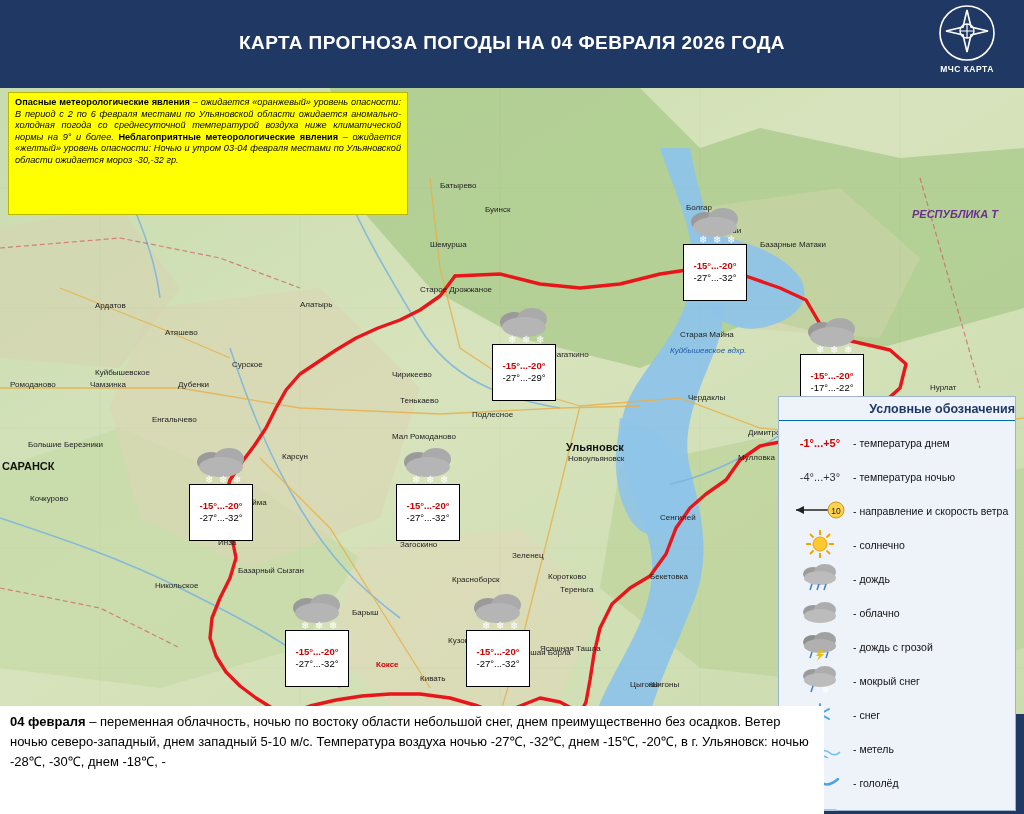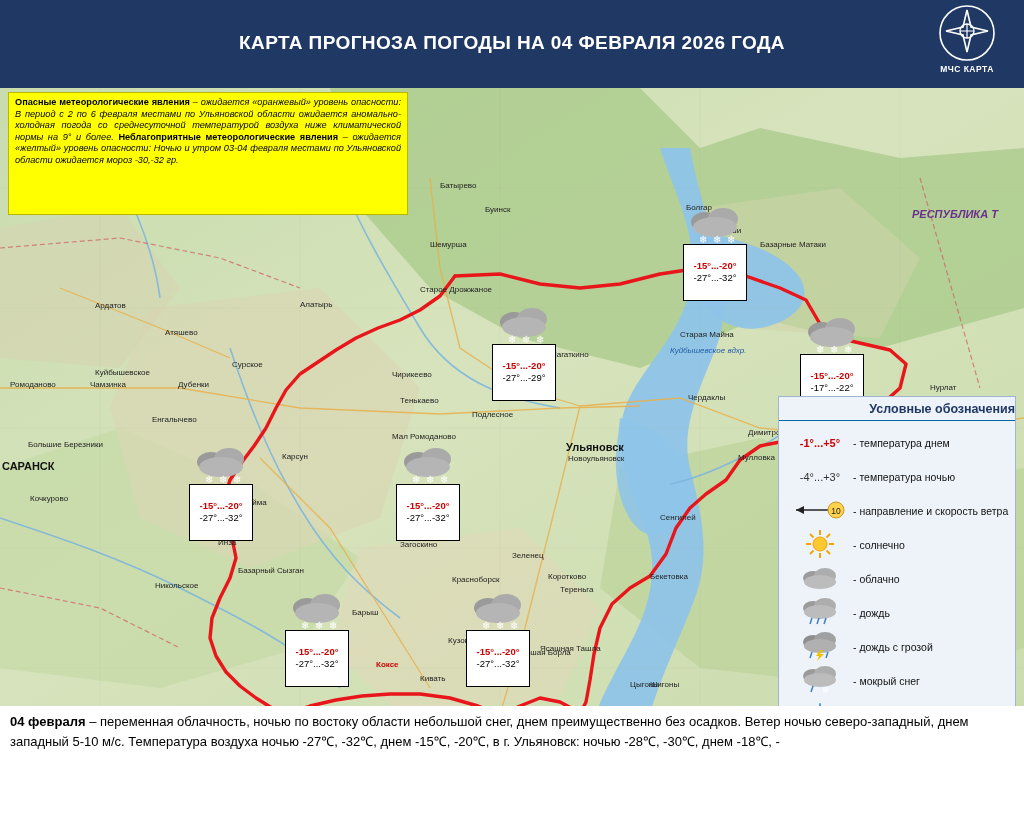--- a/index.html
+++ b/index.html
@@ -120,21 +120,21 @@
     z-index: 12;
   }
   .city.big { font-size: 11px; font-weight: bold; color: #111; }
   .city.blue { color: #1f5aa8; font-style: italic; }
   .city.reg {
     font-size: 11px; font-weight: bold; color: #6b2f8f; font-style: italic;
   }
 
   
   .bottom {
-    position: absolute; left: 0; top: 706px; width: 1024px; height: 108px;
+    position: absolute; left: 0; top: 706px; width: 824px; height: 108px;
     background: #ffffff;
     padding: 6px 14px 4px 10px;
     font-size: 13px;
     line-height: 1.55;
     color: #000;
     z-index: 30;
   }
   .bottom b { font-weight: bold; }
 </style>
 </head>
@@ -474,47 +474,47 @@
                 <line x1="8.5" y1="21.5" x2="5" y2="25"></line>
             </g>
             <circle cx="15" cy="15" r="7" fill="#fdc830" stroke="#f0a500" stroke-width="1"></circle>
           </svg>
         </div>
         <div class="legend-txt">- солнечно</div>
       </div>
 
       <div class="legend-row">
         <div class="legend-sym">
-          <svg width="44" height="24" viewBox="0 0 44 24">
-            <ellipse cx="15" cy="12" rx="10" ry="7" fill="#9b9b9b"></ellipse>
-            <ellipse cx="27" cy="10" rx="11" ry="8" fill="#adadad"></ellipse>
-            <ellipse cx="22" cy="16" rx="16" ry="7" fill="#bcbcbc"></ellipse>
-          </svg>
-        </div>
-        <div class="legend-txt">- облачно</div>
-      </div>
-
-      <div class="legend-row">
-        <div class="legend-sym">
           <svg width="44" height="30" viewBox="0 0 44 30">
             <ellipse cx="15" cy="11" rx="10" ry="7" fill="#9b9b9b"></ellipse>
             <ellipse cx="27" cy="9" rx="11" ry="8" fill="#adadad"></ellipse>
             <ellipse cx="22" cy="15" rx="16" ry="7" fill="#bcbcbc"></ellipse>
             <g stroke="#3b7fc4" stroke-width="1.5">
               <line x1="14" y1="21" x2="12" y2="27"></line>
                 <line x1="21" y1="21" x2="19" y2="27"></line>
                 <line x1="28" y1="21" x2="26" y2="27"></line>
             </g>
           </svg>
         </div>
         <div class="legend-txt">- дождь</div>
       </div>
 
       <div class="legend-row">
         <div class="legend-sym">
+          <svg width="44" height="24" viewBox="0 0 44 24">
+            <ellipse cx="15" cy="12" rx="10" ry="7" fill="#9b9b9b"></ellipse>
+            <ellipse cx="27" cy="10" rx="11" ry="8" fill="#adadad"></ellipse>
+            <ellipse cx="22" cy="16" rx="16" ry="7" fill="#bcbcbc"></ellipse>
+          </svg>
+        </div>
+        <div class="legend-txt">- облачно</div>
+      </div>
+
+      <div class="legend-row">
+        <div class="legend-sym">
           <svg width="44" height="30" viewBox="0 0 44 30">
             <ellipse cx="15" cy="11" rx="10" ry="7" fill="#8e8e8e"></ellipse>
             <ellipse cx="27" cy="9" rx="11" ry="8" fill="#a0a0a0"></ellipse>
             <ellipse cx="22" cy="15" rx="16" ry="7" fill="#b0b0b0"></ellipse>
             <g stroke="#3b7fc4" stroke-width="1.5">
               <line x1="14" y1="21" x2="12" y2="27"></line>
                 <line x1="30" y1="21" x2="28" y2="27"></line>
             </g>
             <polygon points="22,19 18,25 21,25 19,30 26,23 22,23 25,19" fill="#f0c000"></polygon>
           </svg>

